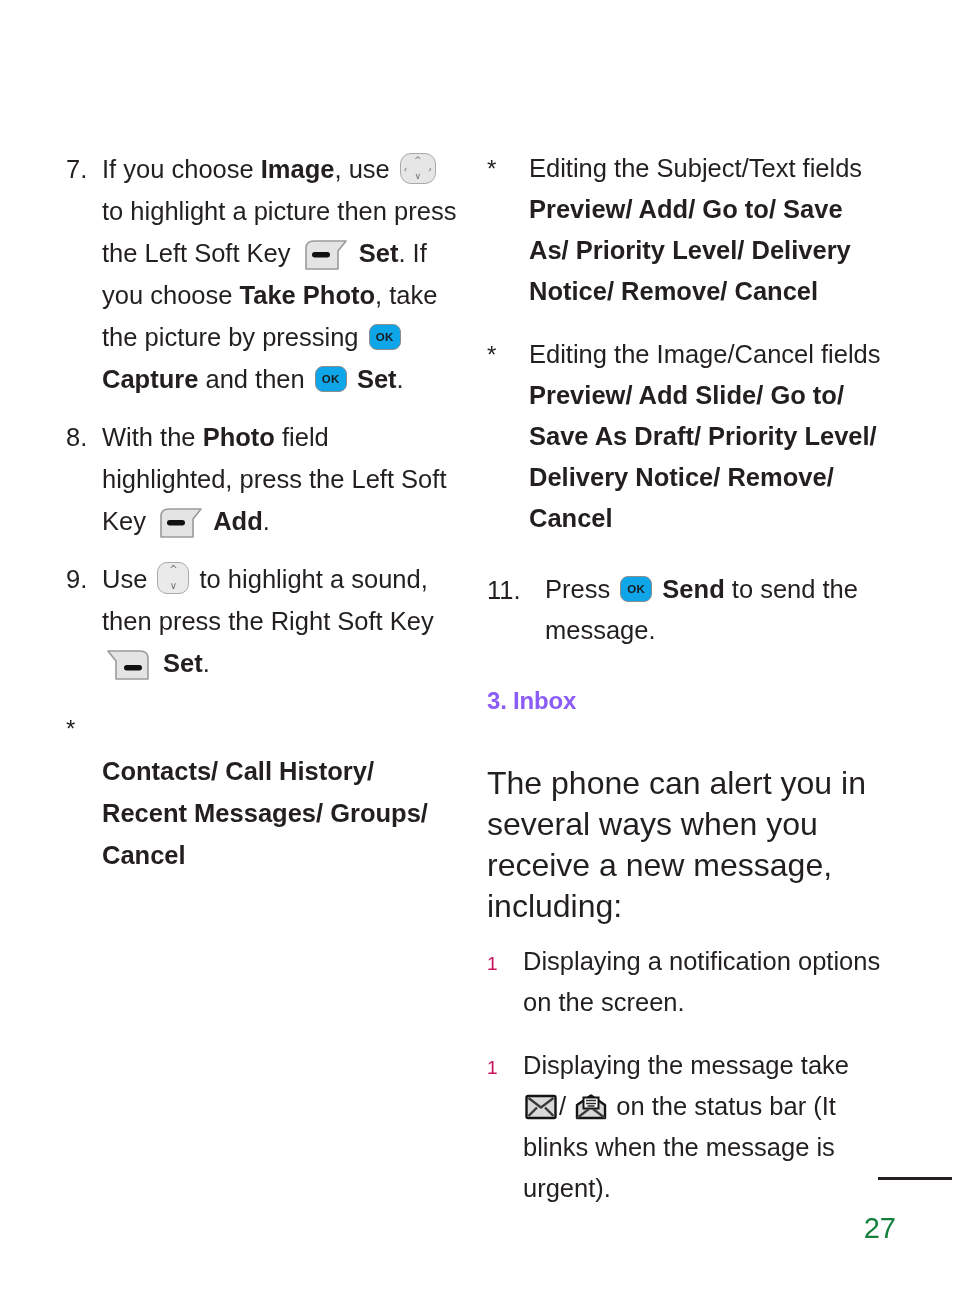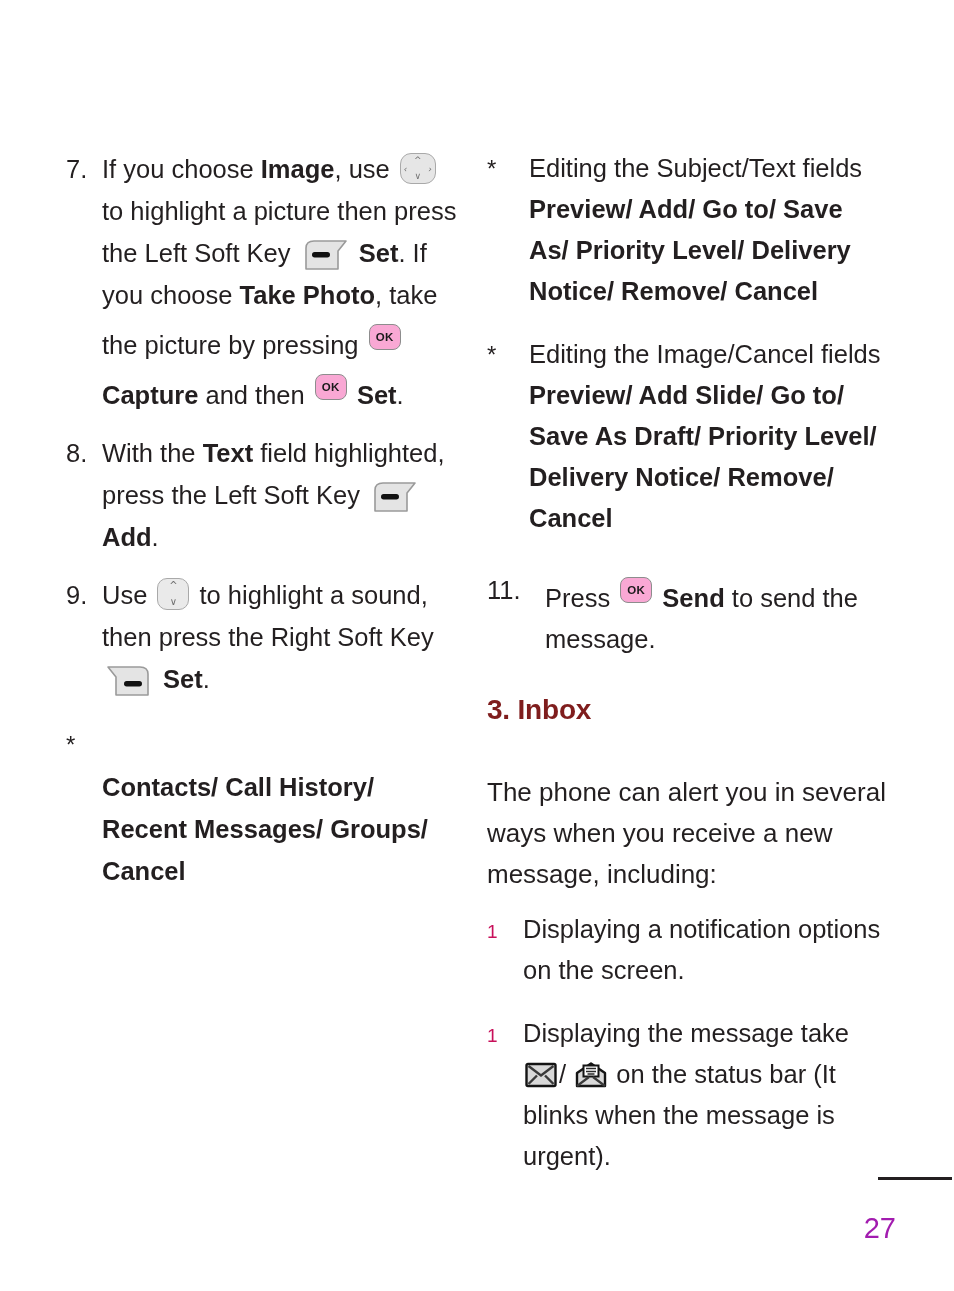--- a/index.html
+++ b/index.html
@@ -85,23 +85,23 @@
     margin: 0 3px;
   }
   .ic-nav2 .ar { position: absolute; color: #6f6f6f; font-size: 10px; line-height: 10px; left: 50%; transform: translateX(-50%); font-family: "DejaVu Sans", sans-serif;}
   .ic-nav2 .up { top: 2px; }
   .ic-nav2 .dn { bottom: 2px; }
 
   
   .ic-ok {
     width: 30px; height: 24px;
     border-radius: 8px;
-    background: #f9a8d4;
+    background: #0ea5e9;
     border: 1.5px solid #8d8d8d;
-    margin: 8px 3px;
+    margin: 0 3px;
     vertical-align: -4px;
   }
   .ic-ok span {
     position: absolute; left: 0; right: 0; top: 50%;
     transform: translateY(-50%);
     text-align: center;
     font-size: 11.5px;
     font-weight: bold;
     color: #1a1a1a;
     letter-spacing: 0.3px;
@@ -111,50 +111,50 @@
   
   .ic-soft { width: 46px; height: 31px; margin: 0 4px; vertical-align: -8px; }
   .ic-soft svg { display: block; }
 
   
   .ic-env { width: 32px; height: 26px; margin: 0 2px; vertical-align: -5px; }
   .ic-env svg { display: block; }
 
   
   .heading {
-    font-size: 28px;
+    font-size: 24px;
     font-weight: bold;
-    color: #7f1d1d;
+    color: #8b5cf6;
     line-height: 44px;
     margin: 28px 0 6px 0;
     letter-spacing: -0.2px;
   }
   .para {
-    font-size: 26px;
+    font-size: 32px;
     line-height: 41px;
     margin-bottom: 14px;
     margin-top: 40px;
   }
 
   
   .foot-rule {
     position: absolute;
     left: 878px;
     top: 1177px;
     width: 74px;
     height: 3px;
     background: #231f20;
   }
   .page-num {
     position: absolute;
     right: 58px;
     top: 1212px;
     font-size: 29px;
     line-height: 32px;
-    color: #a21caf;
+    color: #15803d;
   }
 </style>
 </head>
 <body>
 
 <div class="page">
 
   <div class="col col-left">
 
     <div class="item">
@@ -163,21 +163,21 @@
         <span>If you choose </span><b>Image</b><span>, use </span><span class="ic ic-nav4"><i class="ar up">^</i><i class="ar dn">∨</i><i class="ar lf">‹</i><i class="ar rt">›</i></span><span> to highlight a picture then press the Left Soft Key </span><span class="ic ic-soft"><svg viewBox="0 0 46 31" width="46" height="31">
               <path d="M4,30 L4,9 Q4,2 12,2 L38,2 L44,2 L36,12 L36,30 Z" fill="#e4e4e4" stroke="#9a9a9a" stroke-width="1.6" stroke-linejoin="round"></path>
               <rect x="10" y="13" width="18" height="5.5" rx="2.7" fill="#111"></rect>
             </svg></span><b> Set</b><span>. If you choose </span><b>Take Photo</b><span>, take the picture by pressing </span><span class="ic ic-ok"><span>OK</span></span><b> Capture</b><span> and then </span><span class="ic ic-ok"><span>OK</span></span><b> Set</b><span>.</span>
       </div>
     </div>
 
     <div class="item">
       <div class="marker num">8.</div>
       <div class="body">
-        <span>With the </span><b>Text</b><span> field highlighted, press the Left Soft Key </span><span class="ic ic-soft"><svg viewBox="0 0 46 31" width="46" height="31">
+        <span>With the </span><b>Photo</b><span> field highlighted, press the Left Soft Key </span><span class="ic ic-soft"><svg viewBox="0 0 46 31" width="46" height="31">
               <path d="M4,30 L4,9 Q4,2 12,2 L38,2 L44,2 L36,12 L36,30 Z" fill="#e4e4e4" stroke="#9a9a9a" stroke-width="1.6" stroke-linejoin="round"></path>
               <rect x="10" y="13" width="18" height="5.5" rx="2.7" fill="#111"></rect>
             </svg></span><b> Add</b><span>.</span>
       </div>
     </div>
 
     <div class="item">
       <div class="marker num">9.</div>
       <div class="body">
         <span>Use </span><span class="ic ic-nav2"><i class="ar up">^</i><i class="ar dn">∨</i></span><span> to highlight a sound, then press the Right Soft Key </span><span class="ic ic-soft"><svg viewBox="0 0 46 31" width="46" height="31">

